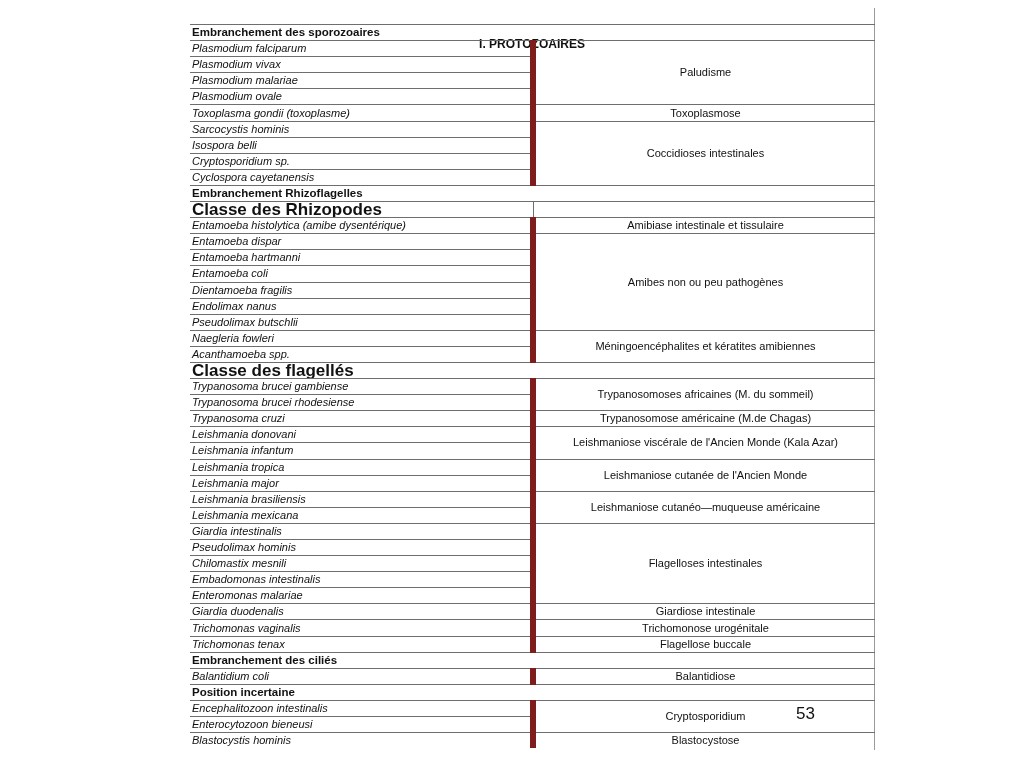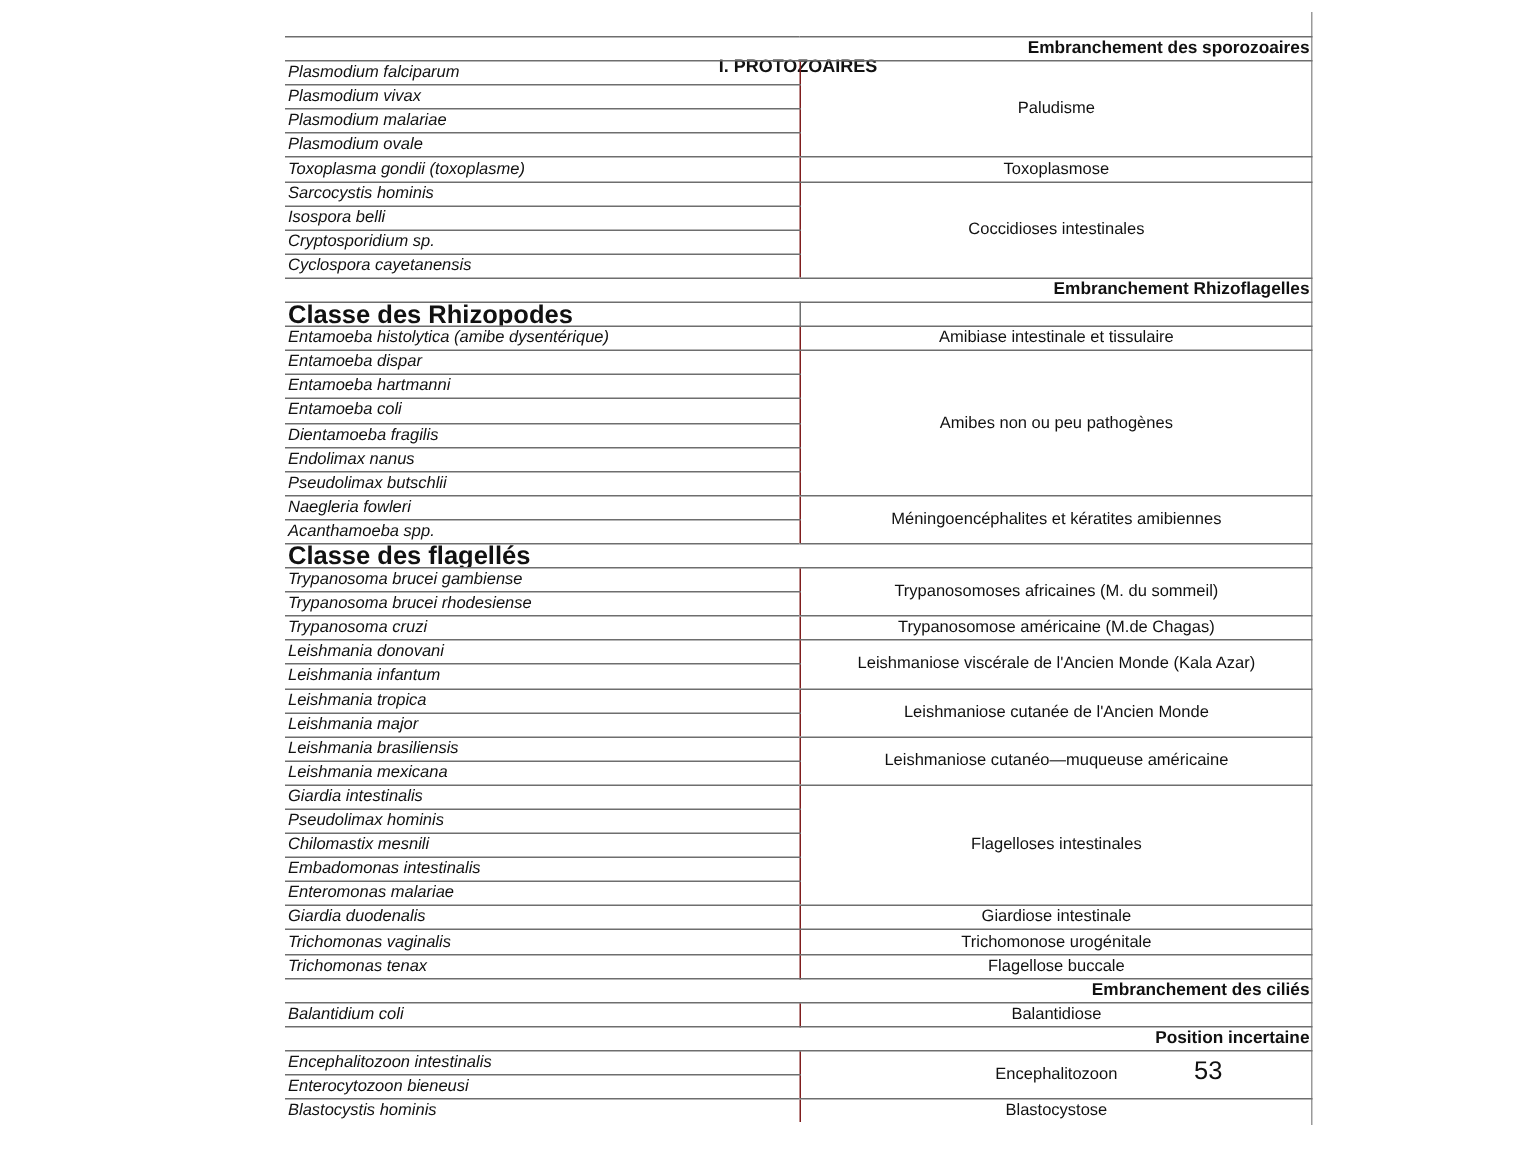--- a/index.html
+++ b/index.html
@@ -13,23 +13,23 @@
     position: absolute; left: 190px; top: 24px; width: 685px;
     border-collapse: collapse; table-layout: fixed;
   }
   table.main col.c1 { width: 343px; }
   table.main col.c2 { width: 342px; }
   table.main td {
     height: 15.1px; padding: 0 2px; font-size: 11px; line-height: 15px;
     border-top: 1px solid #6e6e6e; border-bottom: 1px solid #6e6e6e;
     white-space: nowrap; overflow: hidden; vertical-align: middle;
   }
-  table.main td.sp { font-style: italic; border-right: 1px solid #7f1d1d; }
+  table.main td.sp { font-style: italic; border-right: 6px solid #7f1d1d; }
   table.main td.dis { text-align: center; }
-  table.main td.sec { text-align: right; font-weight: bold; font-size: 11.5px; }
+  table.main td.sec { text-align: left; font-weight: bold; font-size: 11.5px; }
   table.main td.cls { font-weight: bold; font-size: 17px; }
   table.main td.cls-split { border-right: 1px solid #6e6e6e; }
   table.main tr.last td { border-bottom: none; }
   .page-number { position: absolute; left: 796px; top: 704px; font-size: 17px; line-height: 20px; color: #111; }
 </style>
 </head>
 <body>
 
 <div class="page-title">I. PROTOZOAIRES</div>
 <div class="right-rule"></div>
@@ -198,21 +198,21 @@
         <td class="sp">Balantidium coli</td>
         <td class="dis">Balantidiose</td>
       </tr>
 
     <tr>
         <td colspan="2" class="sec">Position incertaine</td>
       </tr>
 
     <tr>
         <td class="sp">Encephalitozoon intestinalis</td>
-        <td rowspan="2" class="dis">Encephalitozoon</td>
+        <td rowspan="2" class="dis">Cryptosporidium</td>
       </tr>
     <tr>
         <td class="sp">Enterocytozoon bieneusi</td>
       </tr>
 
     <tr class="last">
         <td class="sp">Blastocystis hominis</td>
         <td class="dis">Blastocystose</td>
       </tr>
   </tbody>

